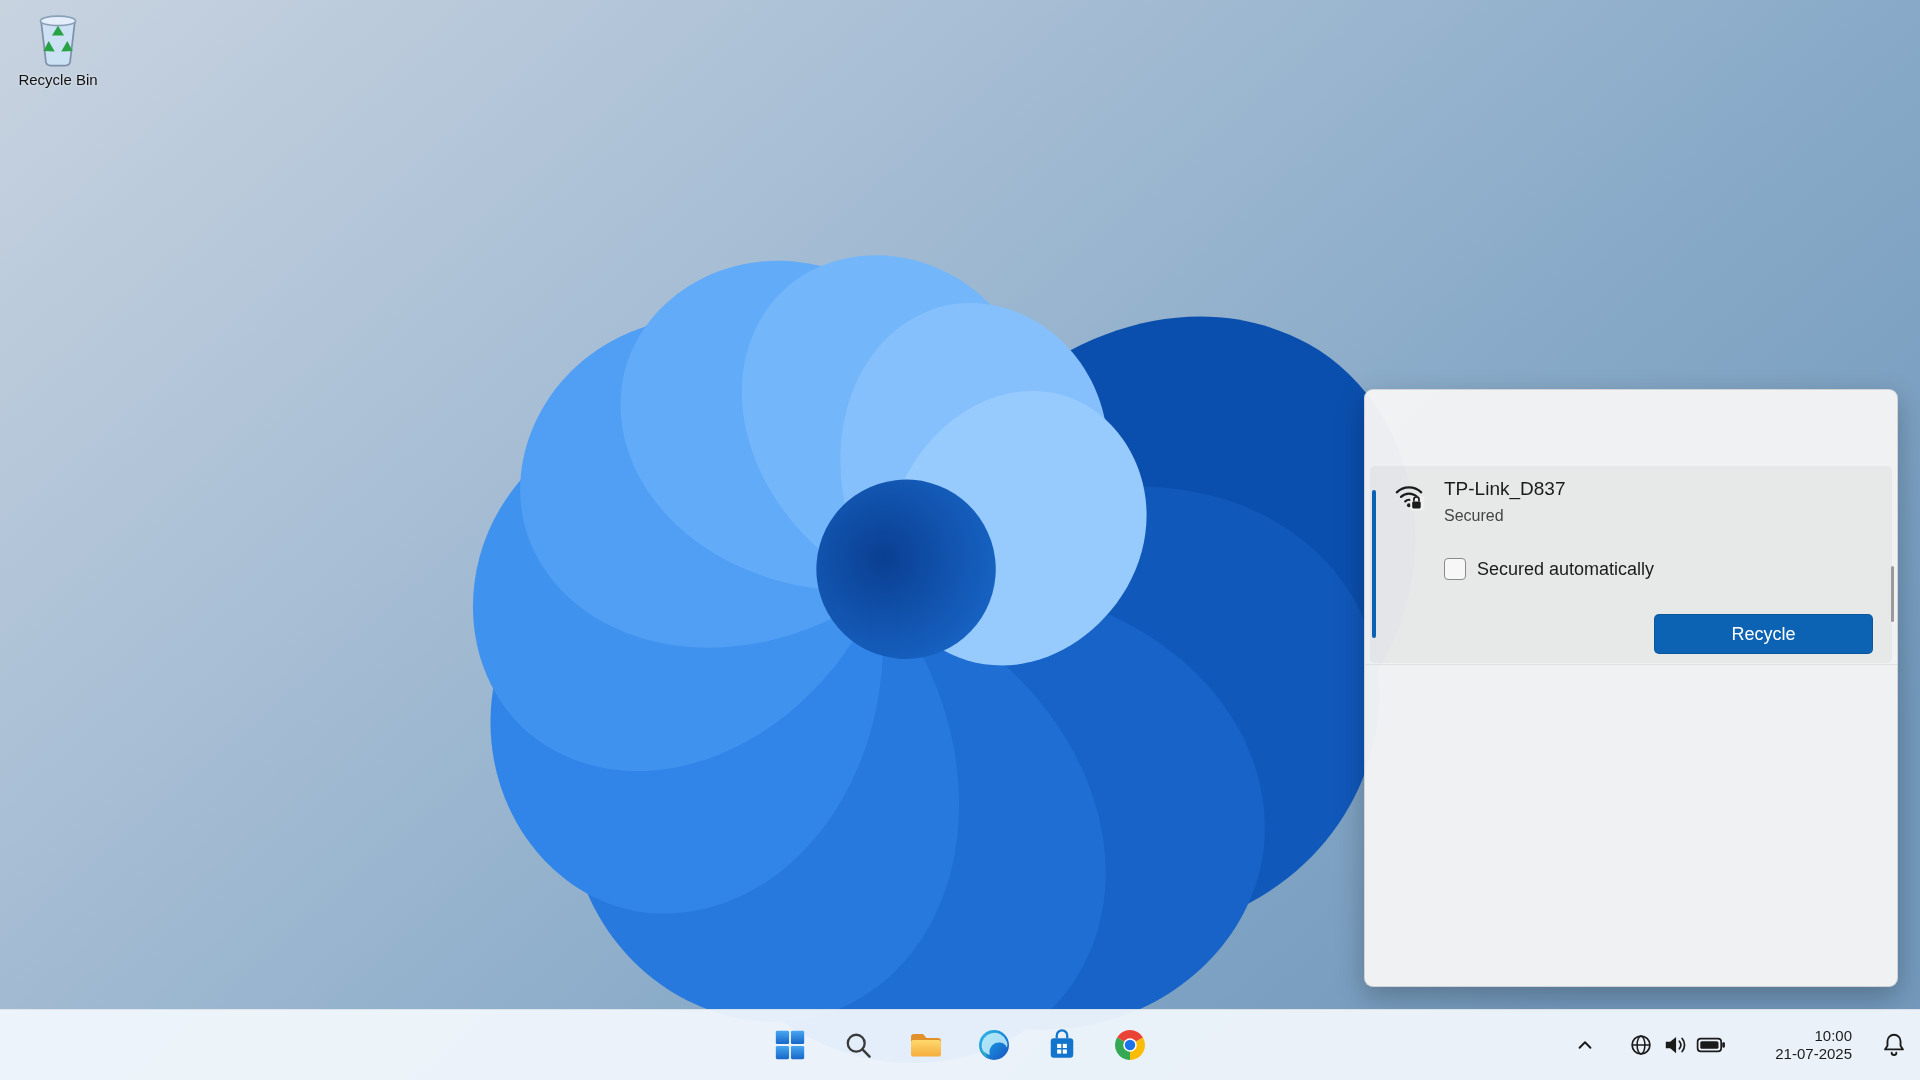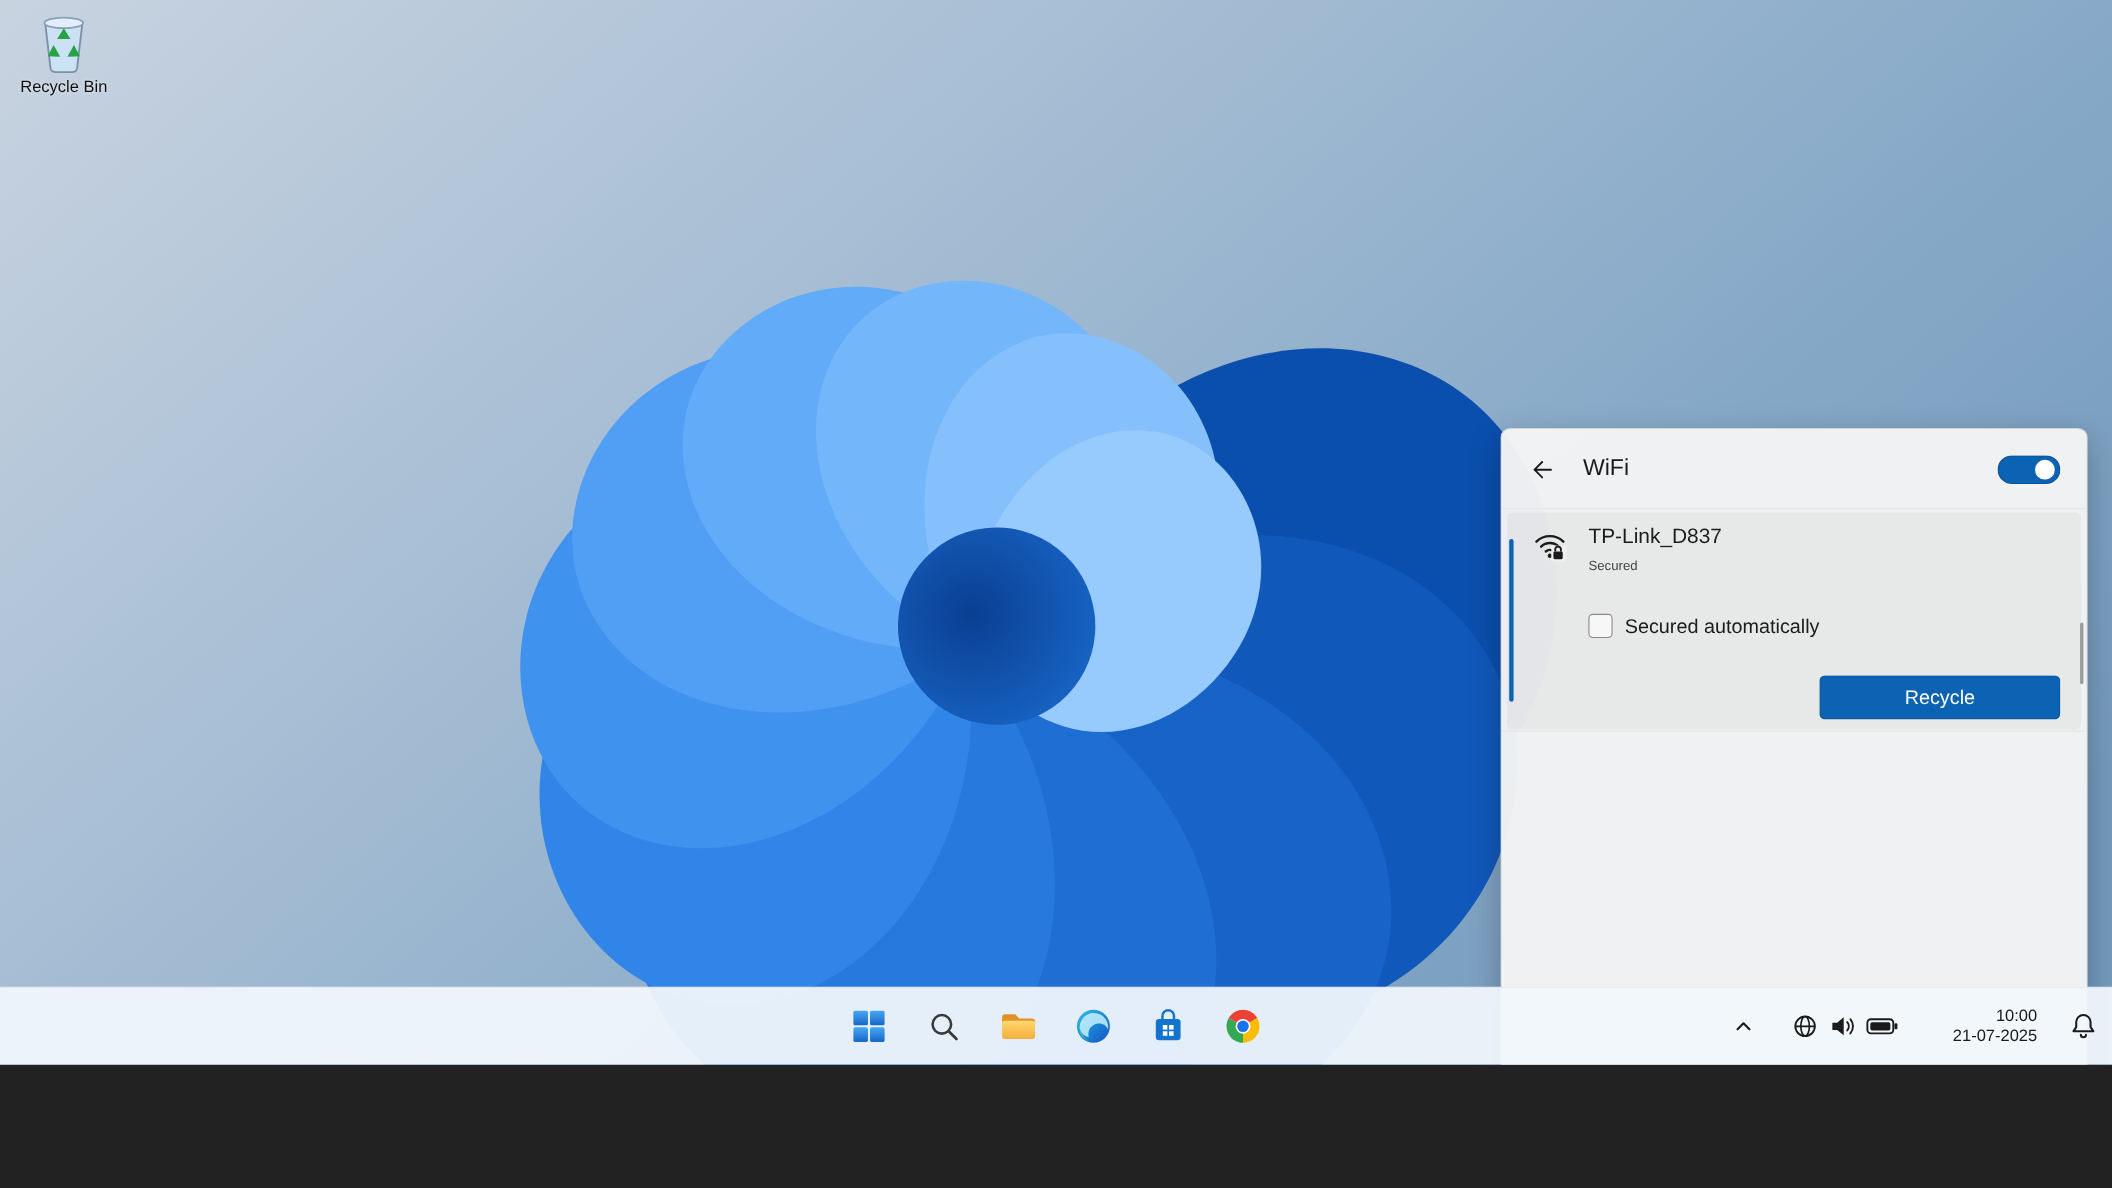--- a/index.html
+++ b/index.html
@@ -1,16 +1,16 @@
 <!DOCTYPE html>
 <html style="--accent: #0c63b4;"><head>
 <meta charset="utf-8">
 <style>
   html,body{margin:0;padding:0;background:#222;}
-  .stage{position:relative;width:1920px;height:968px;overflow:hidden;
+  .stage{position:relative;width:1920px;height:1080px;overflow:hidden;
          font-family:"Liberation Sans",sans-serif;background:#9db7d0;}
   .stage *{box-sizing:border-box;}
 
   
   .wallpaper{position:absolute;inset:0;}
 
   
   .desktop-icon{position:absolute;left:14px;top:10px;width:88px;text-align:center;cursor:default;}
   .desktop-icon svg{display:block;margin:0 auto;}
   .desktop-icon .label{margin-top:3px;font-size:15px;color:#111;
@@ -30,21 +30,21 @@
   .toggle .knob{position:absolute;right:4px;top:3px;width:18px;height:18px;border-radius:50%;
       background:#fff;}
 
   .wifi-item{position:absolute;left:5px;right:5px;top:76px;height:197px;
       background:rgba(110,110,110,.07);border-radius:5px;}
   .item-divider{position:absolute;left:0;right:0;top:274px;height:1px;background:#e1e1e1;}
   .accent-bar{position:absolute;left:2px;top:24px;width:4px;height:148px;border-radius:2px;
       background:var(--accent,#0c63b4);}
   .net-icon{position:absolute;left:22px;top:12px;}
   .net-name{position:absolute;left:74px;top:12px;font-size:19px;color:#1b1b1b;}
-  .net-status{position:absolute;left:74px;top:41px;font-size:12px;color:#454545;}
+  .net-status{position:absolute;left:74px;top:41px;font-size:16px;color:#454545;}
   .checkbox{position:absolute;left:74px;top:92px;width:22px;height:22px;border-radius:4px;
       border:1px solid #8a8a8a;background:rgba(255,255,255,.65);}
   .checkbox-label{position:absolute;left:107px;top:93px;font-size:18px;color:#1b1b1b;}
   .connect-btn{position:absolute;right:19px;top:148px;width:219px;height:40px;border-radius:5px;
       background:var(--accent,#0c63b4);color:#fff;font-size:18px;border:1px solid rgba(0,0,0,.12);
       display:flex;align-items:center;justify-content:center;font-family:inherit;}
   .scroll-thumb{position:absolute;right:3px;top:176px;width:3px;height:56px;border-radius:2px;
       background:#9a9a9a;}
 
   .wifi-footer{position:absolute;left:0;right:0;top:535px;bottom:0;
@@ -109,31 +109,20 @@
           <path transform="rotate(120) translate(0,-10)" d="M0 -4 L5 4 L-5 4 Z"></path>
           <path transform="rotate(240) translate(0,-10)" d="M0 -4 L5 4 L-5 4 Z"></path>
         </g>
       </g>
     </svg>
     <div class="label">Recycle Bin</div>
   </div>
 
   <div class="wifi-panel">
 
-    <div class="wifi-header">
-      <div class="back-btn">
-        <svg width="22" height="22" viewBox="0 0 22 22">
-          <path d="M11 4 L4 11 L11 18 M4 11 H19" fill="none" stroke="#1b1b1b" stroke-width="1.7" stroke-linecap="round" stroke-linejoin="round"></path>
-        </svg>
-      </div>
-      <div class="wifi-title">WiFi</div>
-      <div class="toggle">
-        <div class="knob"></div>
-      </div>
-    </div>
 
     <div class="wifi-item">
       <div class="accent-bar"></div>
       <svg class="net-icon" width="34" height="34" viewBox="0 0 32 32">
         <g fill="none" stroke="#1b1b1b" stroke-width="2.1" stroke-linecap="round">
           <path d="M4.5 13.5 a16.5 16.5 0 0 1 23 0"></path>
           <path d="M8.5 17.8 a10.6 10.6 0 0 1 15 0"></path>
           <path d="M12.5 22 a5.2 5.2 0 0 1 7 0"></path>
         </g>
         <circle cx="16" cy="25.6" r="1.9" fill="#1b1b1b"></circle>

